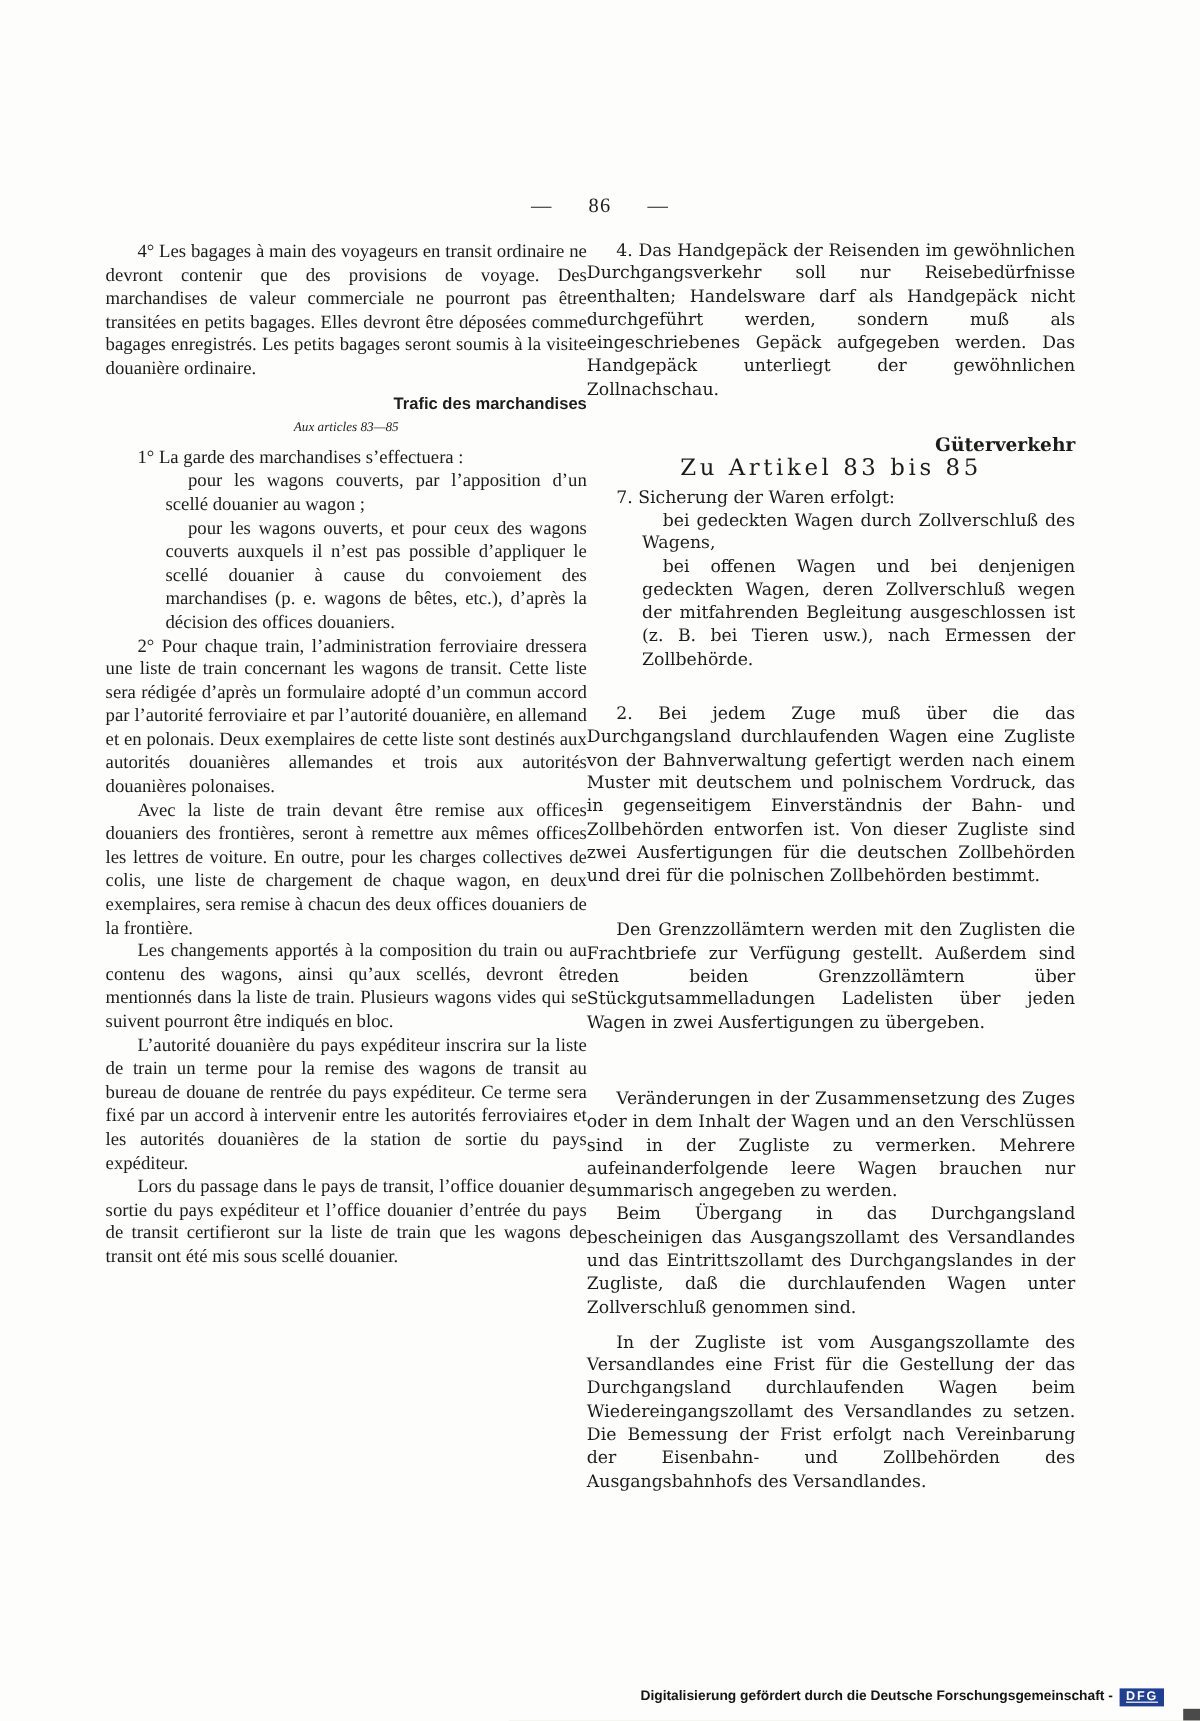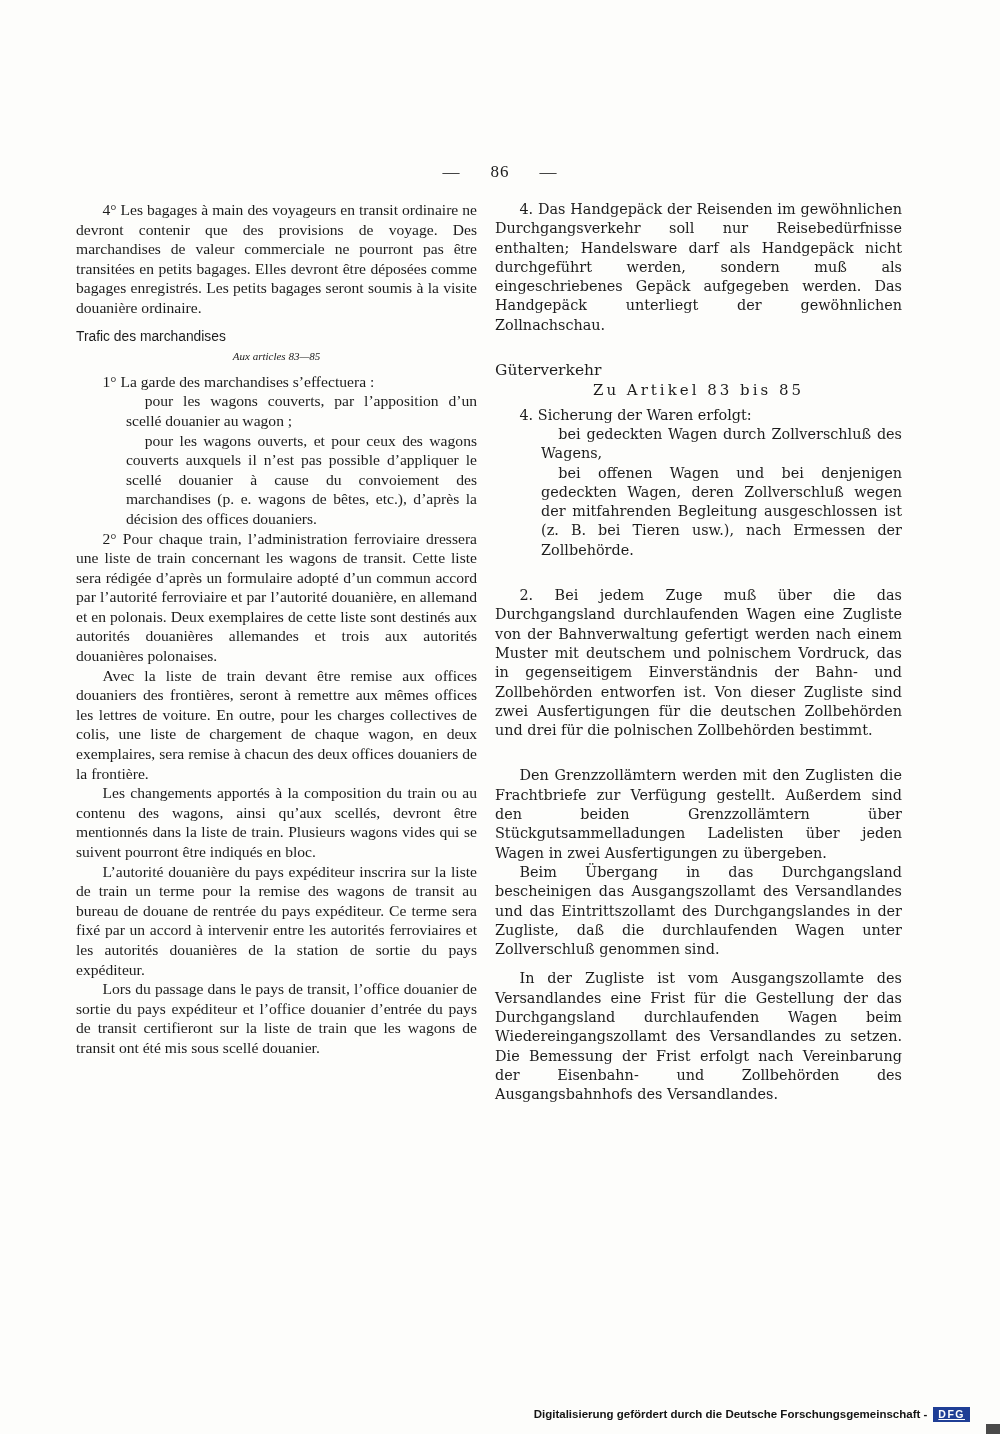--- a/index.html
+++ b/index.html
@@ -25,24 +25,23 @@
     display: flex;
     justify-content: center;
     align-items: center;
     gap: 30px;
     font-size: 17px;
     letter-spacing: 1px;
   }
   .columns {
     position: absolute;
     top: 200px;
-    left: 76px;
+    left: 88px;
     width: 826px;
     display: flex;
-    gap: 18px;
   }
   .col {
     text-align: justify;
   }
   .col-fr {
     width: 401px;
     font-size: 15.6px;
     line-height: 19.6px;
   }
   .col-de {
@@ -54,44 +53,44 @@
   .p {
     margin: 0;
     text-indent: 1.7em;
   }
   .sub {
     margin: 0 0 0 3.2em;
     text-indent: 1.2em;
   }
   .heading {
     margin: 9px 0 1px 0;
-    text-align: left;
+    text-align: right;
     text-indent: 0;
-    font-weight: normal;
+    font-weight: bold;
   }
   .col-fr .heading {
     font-family: "Liberation Sans", sans-serif;
     font-size: 13.8px;
   }
   .col-de .heading {
     font-size: 15.5px;
     margin-top: 26px;
   }
   .subheading {
     margin: 0 0 5px 0;
     text-align: center;
     text-indent: 0;
   }
   .col-fr .subheading {
     font-style: italic;
     font-size: 11px;
   }
   .col-de .subheading {
     letter-spacing: 3px;
-    font-size: 15px;
+    font-size: 19px;
   }
   .gap-s { margin-top: 10px; }
   .gap-m { margin-top: 26px; }
   .gap-l { margin-top: 44px; }
   .footer {
     position: absolute;
     right: 30px;
     bottom: 12px;
     display: flex;
     align-items: center;
@@ -148,25 +147,26 @@
       <p class="p">Avec la liste de train devant être remise aux offices douaniers des frontières, seront à remettre aux mêmes offices les lettres de voiture. En outre, pour les charges collectives de colis, une liste de chargement de chaque wagon, en deux exemplaires, sera remise à chacun des deux offices douaniers de la frontière.</p>
       <p class="p">Les changements apportés à la composition du train ou au contenu des wagons, ainsi qu’aux scellés, devront être mentionnés dans la liste de train. Plusieurs wagons vides qui se suivent pourront être indiqués en bloc.</p>
       <p class="p">L’autorité douanière du pays expéditeur inscrira sur la liste de train un terme pour la remise des wagons de transit au bureau de douane de rentrée du pays expéditeur. Ce terme sera fixé par un accord à intervenir entre les autorités ferroviaires et les autorités douanières de la station de sortie du pays expéditeur.</p>
       <p class="p">Lors du passage dans le pays de transit, l’office douanier de sortie du pays expéditeur et l’office douanier d’entrée du pays de transit certifieront sur la liste de train que les wagons de transit ont été mis sous scellé douanier.</p>
     </div>
 
     <div class="col col-de">
       <p class="p">4. Das Handgepäck der Reisenden im gewöhnlichen Durchgangsverkehr soll nur Reisebedürfnisse enthalten; Handelsware darf als Handgepäck nicht durchgeführt werden, sondern muß als eingeschriebenes Gepäck aufgegeben werden. Das Handgepäck unterliegt der gewöhnlichen Zollnachschau.</p>
       <p class="heading">Güterverkehr</p>
       <p class="subheading">Zu Artikel 83 bis 85</p>
-      <p class="p">4. Sicherung der Waren erfolgt:</p>
+      <p class="p">7. Sicherung der Waren erfolgt:</p>
       <p class="sub">bei gedeckten Wagen durch Zollverschluß des Wagens,</p>
       <p class="sub">bei offenen Wagen und bei denjenigen gedeckten Wagen, deren Zollverschluß wegen der mitfahrenden Begleitung ausgeschlossen ist (z. B. bei Tieren usw.), nach Ermessen der Zollbehörde.</p>
       <p class="p gap-m">2. Bei jedem Zuge muß über die das Durchgangsland durchlaufenden Wagen eine Zugliste von der Bahnverwaltung gefertigt werden nach einem Muster mit deutschem und polnischem Vordruck, das in gegenseitigem Einverständnis der Bahn- und Zollbehörden entworfen ist. Von dieser Zugliste sind zwei Ausfertigungen für die deutschen Zollbehörden und drei für die polnischen Zollbehörden bestimmt.</p>
       <p class="p gap-m">Den Grenzzollämtern werden mit den Zuglisten die Frachtbriefe zur Verfügung gestellt. Außerdem sind den beiden Grenzzollämtern über Stückgutsammelladungen Ladelisten über jeden Wagen in zwei Ausfertigungen zu übergeben.</p>
+      <p class="p gap-l">Veränderungen in der Zusammensetzung des Zuges oder in dem Inhalt der Wagen und an den Verschlüssen sind in der Zugliste zu vermerken. Mehrere aufeinanderfolgende leere Wagen brauchen nur summarisch angegeben zu werden.</p>
       <p class="p">Beim Übergang in das Durchgangsland bescheinigen das Ausgangszollamt des Versandlandes und das Eintrittszollamt des Durchgangslandes in der Zugliste, daß die durchlaufenden Wagen unter Zollverschluß genommen sind.</p>
       <p class="p gap-s">In der Zugliste ist vom Ausgangszollamte des Versandlandes eine Frist für die Gestellung der das Durchgangsland durchlaufenden Wagen beim Wiedereingangszollamt des Versandlandes zu setzen. Die Bemessung der Frist erfolgt nach Vereinbarung der Eisenbahn- und Zollbehörden des Ausgangsbahnhofs des Versandlandes.</p>
     </div>
 
   </div>
 
   <div class="footer">
     <span>Digitalisierung gefördert durch die Deutsche Forschungsgemeinschaft -</span>
     <span class="dfg-logo">DFG</span>
   </div>

